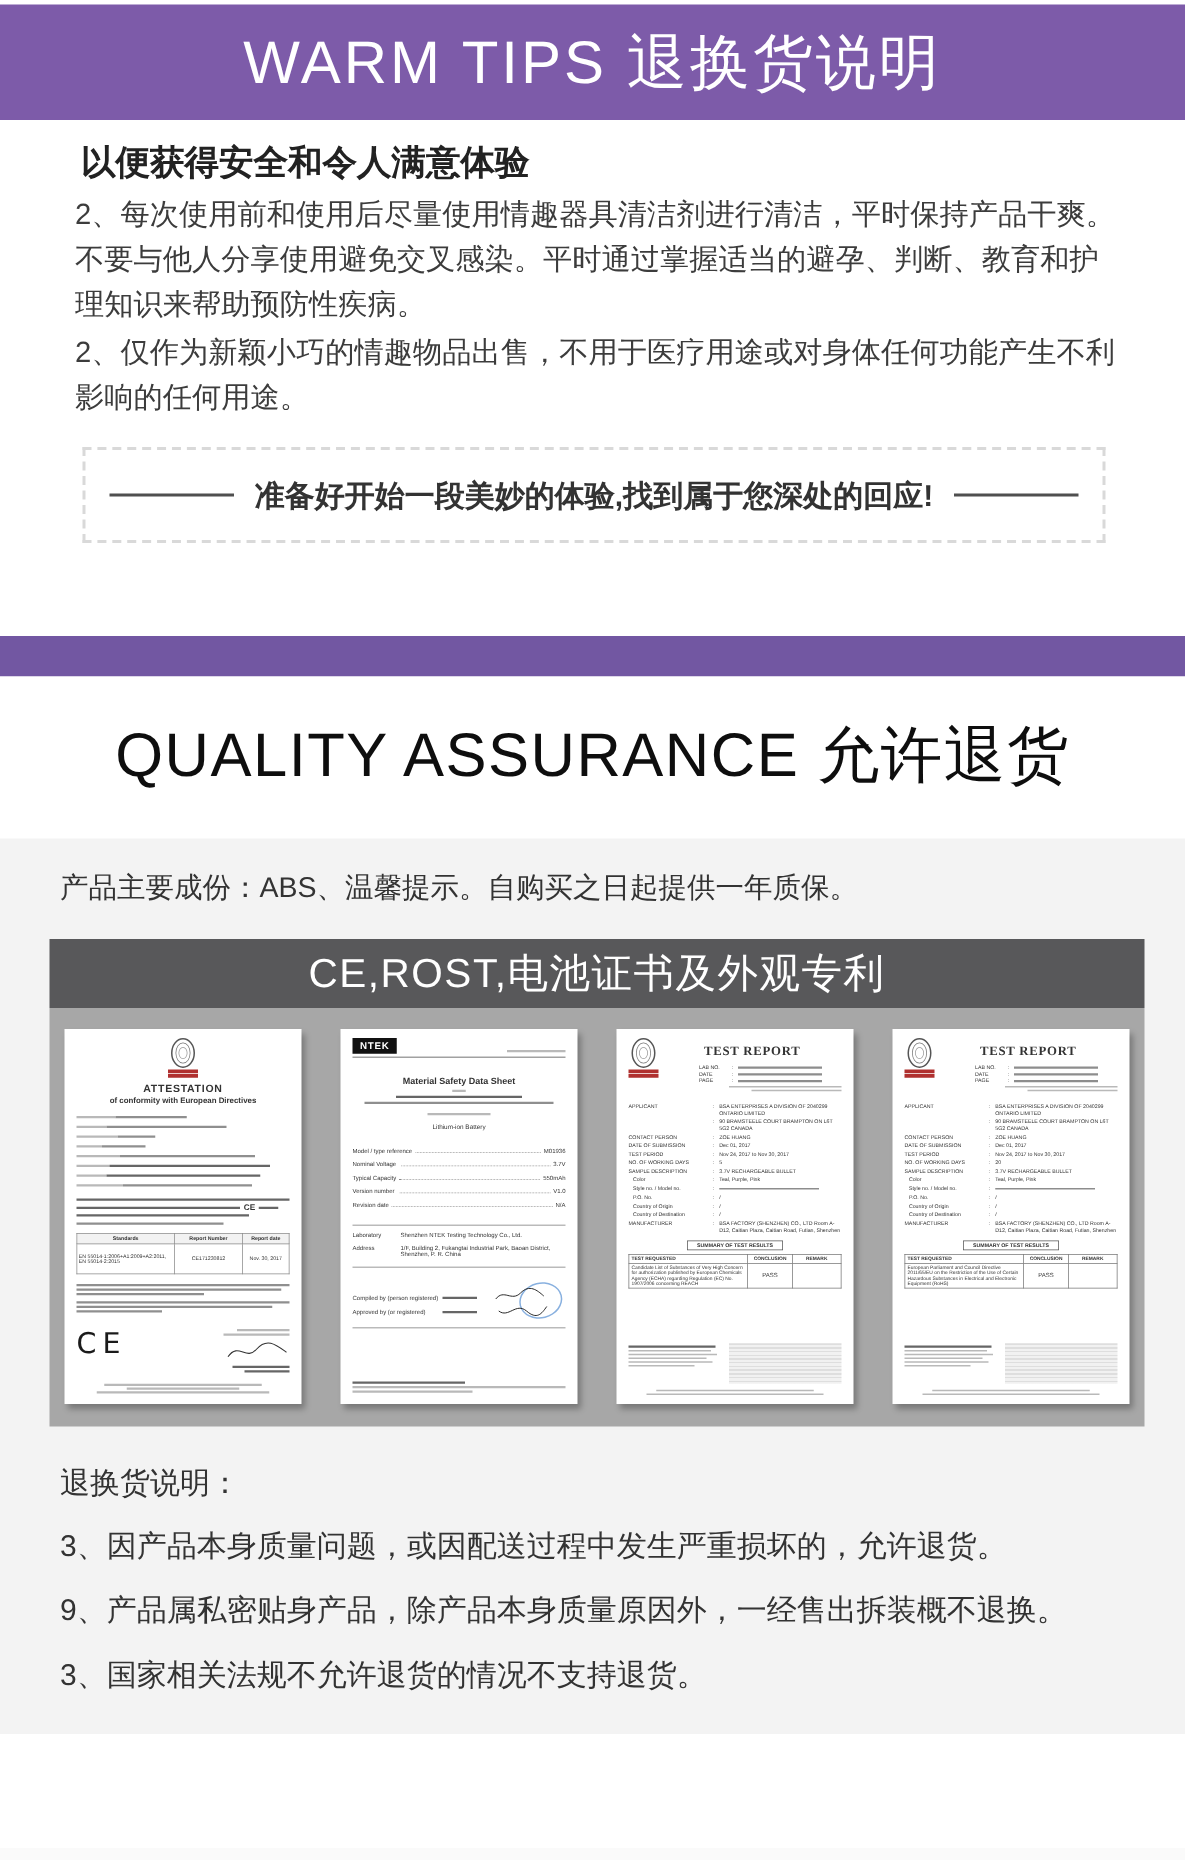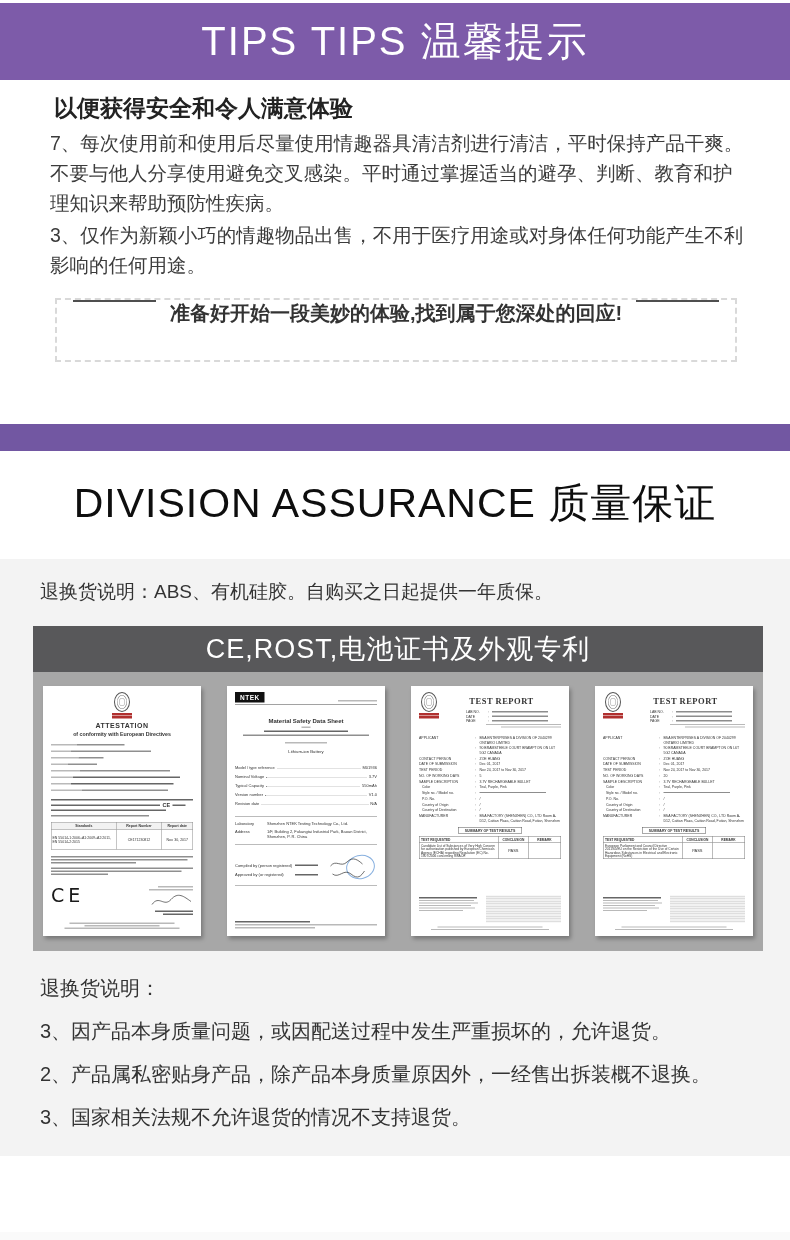--- a/index.html
+++ b/index.html
@@ -11,21 +11,21 @@
   .warm-header{margin-top:3px;height:77px;background:#7d5ba9;display:flex;align-items:center;justify-content:center;}
   .warm-header h1{margin:0;color:#fff;font-size:40px;font-weight:400;letter-spacing:2px;}
 
   
   .tips{padding:13px 45px 0 50px;}
   .tips h2{margin:0 0 4px 4px;font-size:23px;font-weight:700;color:#222;}
   .tips .sub{margin:2px 0 12px 2px;font-size:17.5px;font-weight:600;color:#2e2e2e;}
   .tips .tip{margin:0 0 2px 0;font-size:19.5px;line-height:30px;color:#3c3c3c;}
 
   .banner-box{margin:18px 8px 0 5px;border:2px dashed #d9d9d9;height:64px;
-              display:flex;justify-content:center;padding:0 16px;}
+              display:flex;align-items:center;justify-content:center;padding:0 16px;}
   .banner-box .rule{flex:1;height:2px;background:#4f4f4f;}
   .banner-box .btxt{margin:0 14px;font-size:20px;font-weight:700;color:#333;white-space:nowrap;}
 
   .purple-band{margin-top:62px;height:27px;background:#7257a2;}
 
   .quality-head{background:#fff;padding:25px 0 28px;text-align:center;}
   .quality-head h2{margin:0;font-size:41px;font-weight:500;color:#0e0e0e;letter-spacing:1px;}
 
   
   .lower{background:#f3f3f3;height:597px;}
@@ -119,48 +119,48 @@
   .returns .tip{margin:0;font-size:20px;line-height:43px;color:#333;}
 
   .bottom-strip{position:absolute;left:0;bottom:0;width:790px;height:8px;background:#fafafa;}
 </style>
 </head>
 <body>
 
 <div class="page">
 
   <header class="warm-header">
-    <h1>TIPS TIPS 温馨提示</h1>
+    <h1>WARM TIPS 退换货说明</h1>
   </header>
 
   <section class="tips">
     <h2>以便获得安全和令人满意体验</h2>
     <div>
 
 
-        <p class="tip">7、每次使用前和使用后尽量使用情趣器具清洁剂进行清洁，平时保持产品干爽。不要与他人分享使用避免交叉感染。平时通过掌握适当的避孕、判断、教育和护理知识来帮助预防性疾病。</p>
-
-        <p class="tip">3、仅作为新颖小巧的情趣物品出售，不用于医疗用途或对身体任何功能产生不利影响的任何用途。</p>
+        <p class="tip">2、每次使用前和使用后尽量使用情趣器具清洁剂进行清洁，平时保持产品干爽。不要与他人分享使用避免交叉感染。平时通过掌握适当的避孕、判断、教育和护理知识来帮助预防性疾病。</p>
+
+        <p class="tip">2、仅作为新颖小巧的情趣物品出售，不用于医疗用途或对身体任何功能产生不利影响的任何用途。</p>
       </div>
 
     <div class="banner-box">
       <div class="rule"></div>
       <div class="btxt">准备好开始一段美妙的体验,找到属于您深处的回应!</div>
       <div class="rule"></div>
     </div>
   </section>
 
   <div class="purple-band"></div>
 
   <section class="quality-head">
-    <h2>DIVISION ASSURANCE 质量保证</h2>
+    <h2>QUALITY ASSURANCE 允许退货</h2>
   </section>
 
   <section class="lower">
-    <p class="materials">退换货说明：ABS、有机硅胶。自购买之日起提供一年质保。</p>
+    <p class="materials">产品主要成份：ABS、温馨提示。自购买之日起提供一年质保。</p>
 
     <div class="cert-box">
       <div class="cb-head">
         <h3>CE,ROST,电池证书及外观专利</h3>
       </div>
       <div class="cb-body">
 
         <div class="paper">
           <div class="paper-inner att">
             <div class="seal">
@@ -656,21 +656,21 @@
 
       </div>
     </div>
 
     <div class="returns">
       <h4>退换货说明：</h4>
       <div>
 
           <p class="tip">3、因产品本身质量问题，或因配送过程中发生严重损坏的，允许退货。</p>
 
-          <p class="tip">2、产品属私密贴身产品，除产品本身质量原因外，一经售出拆装概不退换。</p>
+          <p class="tip">9、产品属私密贴身产品，除产品本身质量原因外，一经售出拆装概不退换。</p>
 
           <p class="tip">3、国家相关法规不允许退货的情况不支持退货。</p>
         </div>
     </div>
   </section>
 
   <div class="bottom-strip"></div>
 </div>
 
 </body></html>

